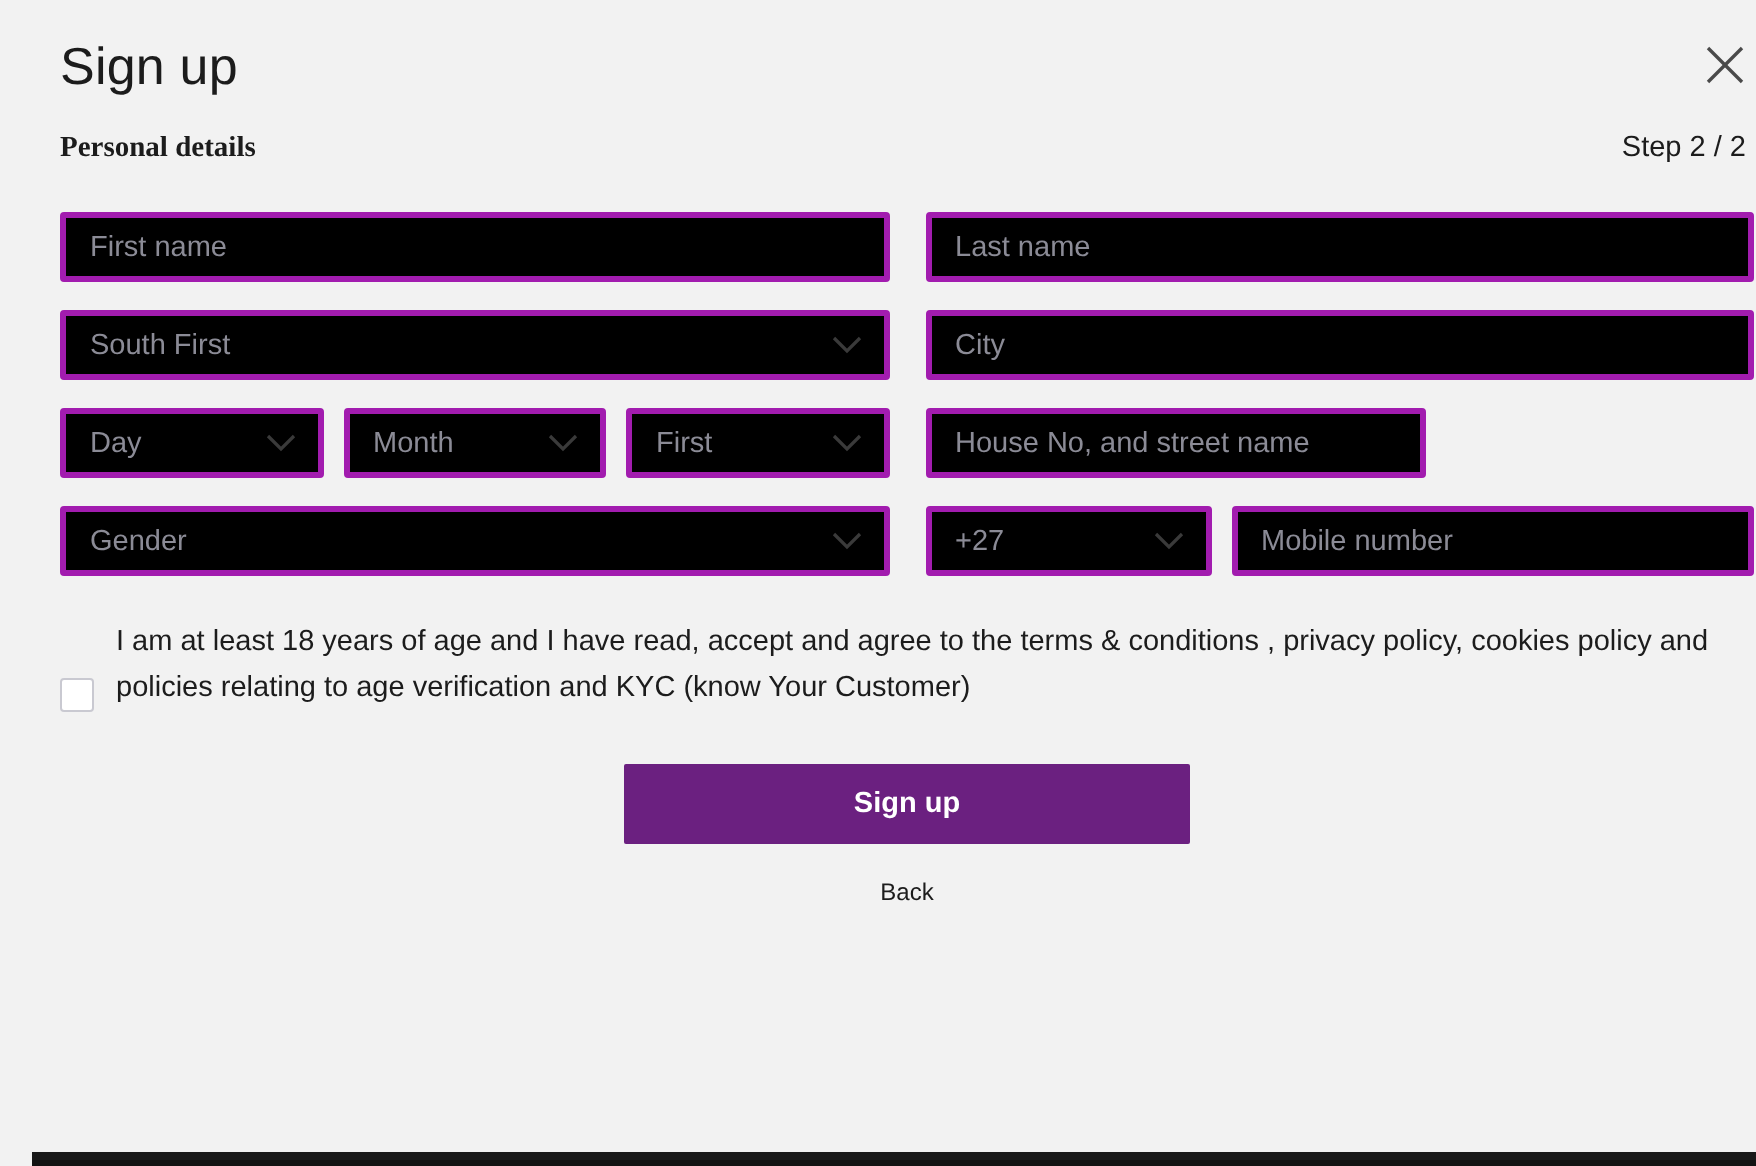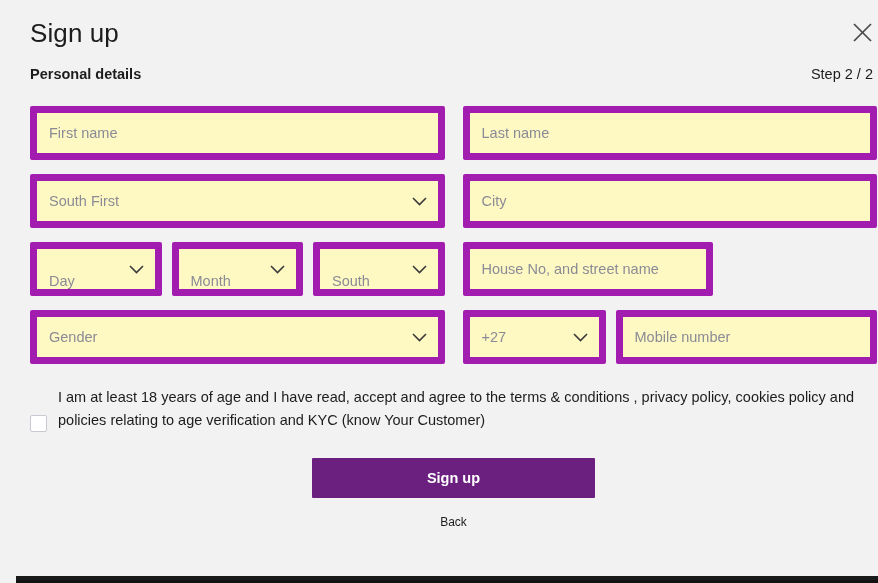--- a/index.html
+++ b/index.html
@@ -53,20 +53,21 @@
     display: flex;
     align-items: baseline;
     justify-content: space-between;
     padding: 0 18px 0 14px;
     height: 32px;
   }
   .section-label {
     font-size: 14.5px;
     font-weight: bold;
     color: #1c1c1c;
+    font-family: Liberation Serif, serif;
   }
   .step-label {
     font-size: 14.5px;
     font-weight: 400;
     color: #1c1c1c;
   }
 
   
   .form {
     padding: 8px 14px 0 14px;
@@ -78,44 +79,44 @@
   }
   .col {
     flex: 1 1 0;
     display: flex;
     gap: 10px;
     min-width: 0;
   }
 
   .field {
     position: relative;
-    height: 54px;
-    background: #fef9c3;
-    border: 7px solid #a21caf;
+    height: 35px;
+    background: #000000;
+    border: 3px solid #a21caf;
     border-radius: 2px;
     display: flex;
     align-items: center;
     padding: 0 12px;
     font-size: 14.5px;
     color: #8b8b96;
     cursor: text;
     min-width: 0;
     overflow: hidden;
     white-space: nowrap;
   }
   .field.select { cursor: pointer; padding-right: 30px; }
   .field .chev {
     position: absolute;
     right: 11px;
     top: 50%;
     transform: translateY(-50%);
     pointer-events: none;
   }
   .grow { flex: 1 1 0; }
-  .third { flex: 1 1 0; align-items: flex-end; }
+  .third { flex: 1 1 0; }
   .house { flex: 0 0 250px; }
   .postcode { flex: 1 1 0; }
   .code { flex: 0 0 143px; }
   .mobile { flex: 1 1 0; }
 
   
   .checks {
     padding: 8px 14px 0 14px;
   }
   .check-row {
@@ -252,21 +253,21 @@
         </div>
         <div class="field select third">
           <span>Month</span>
           <span class="chev">
             <svg width="15" height="9" viewBox="0 0 15 9">
                 <polyline points="1,1 7.5,7.5 14,1" fill="none" stroke="#3a3a3a" stroke-width="1.6"></polyline>
               </svg>
           </span>
         </div>
         <div class="field select third">
-          <span>South</span>
+          <span>First</span>
           <span class="chev">
             <svg width="15" height="9" viewBox="0 0 15 9">
                 <polyline points="1,1 7.5,7.5 14,1" fill="none" stroke="#3a3a3a" stroke-width="1.6"></polyline>
               </svg>
           </span>
         </div>
       </div>
       <div class="col">
         <div class="field house">House No, and street name</div>
       </div>

